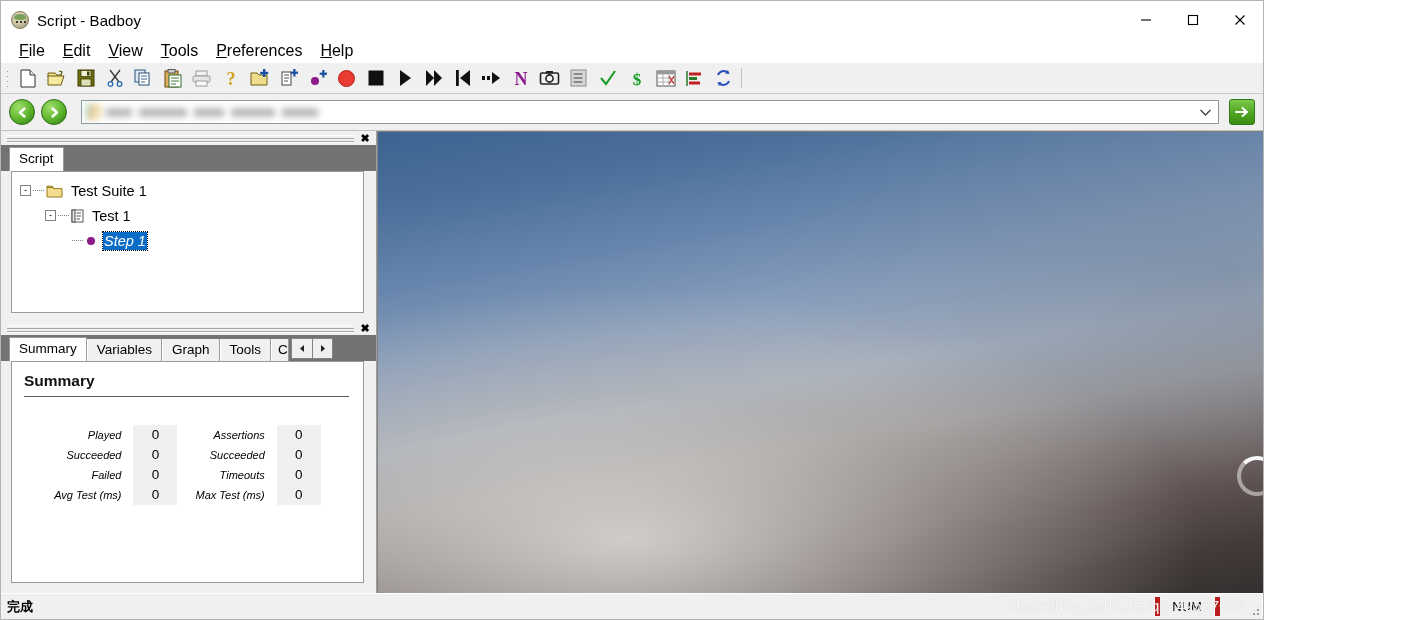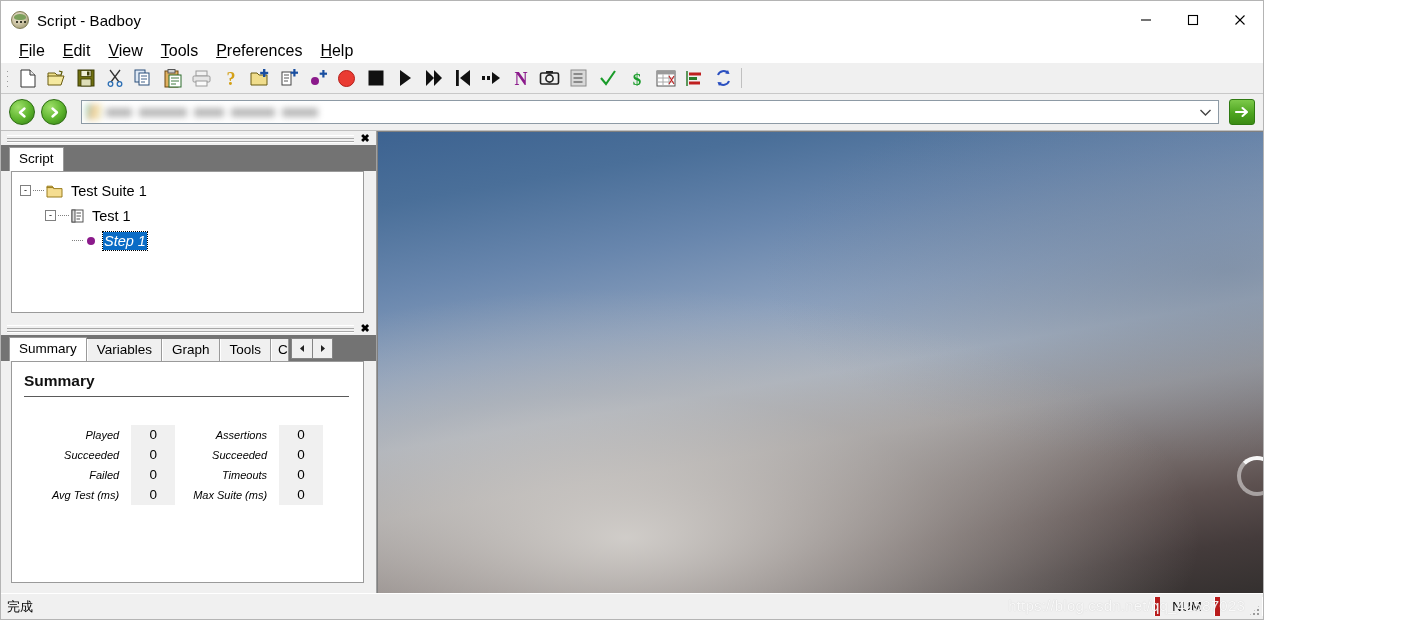--- a/index.html
+++ b/index.html
@@ -437,20 +437,21 @@
     font-size: 13px;
     color: #000;
     padding: 0 8px;
     border-left: 5px solid #b91c1c;
     border-right: 1px solid #ffffff;
   }
   .status-main {
     flex: 1 1 auto;
     border-left: none;
     padding-left: 6px;
+    font-weight: bold;
   }
   .status-num { width: 60px; flex: 0 0 60px; justify-content: center; }
   .status-pad { width: 48px; flex: 0 0 48px; }
   .status-idle { width: 305px; flex: 0 0 305px; }
   .watermark {
     position: absolute;
     right: 18px; top: 3px;
     font-size: 15px;
     color: rgba(255,255,255,0.88);
     text-shadow: 0 0 1px rgba(160,160,160,0.6);
@@ -822,21 +823,21 @@
             </div>
           </div>
 
           <div class="stat-gap"></div>
 
           <div class="stat-col">
             <div class="stat-labels">
               <div class="stat-label">Assertions</div>
               <div class="stat-label">Succeeded</div>
               <div class="stat-label">Timeouts</div>
-              <div class="stat-label">Max Suite (ms)</div>
+              <div class="stat-label">Max Test (ms)</div>
             </div>
             <div class="stat-values">
               <div class="stat-value">0</div>
               <div class="stat-value">0</div>
               <div class="stat-value">0</div>
               <div class="stat-value">0</div>
             </div>
           </div>
         </div>
       </div>

